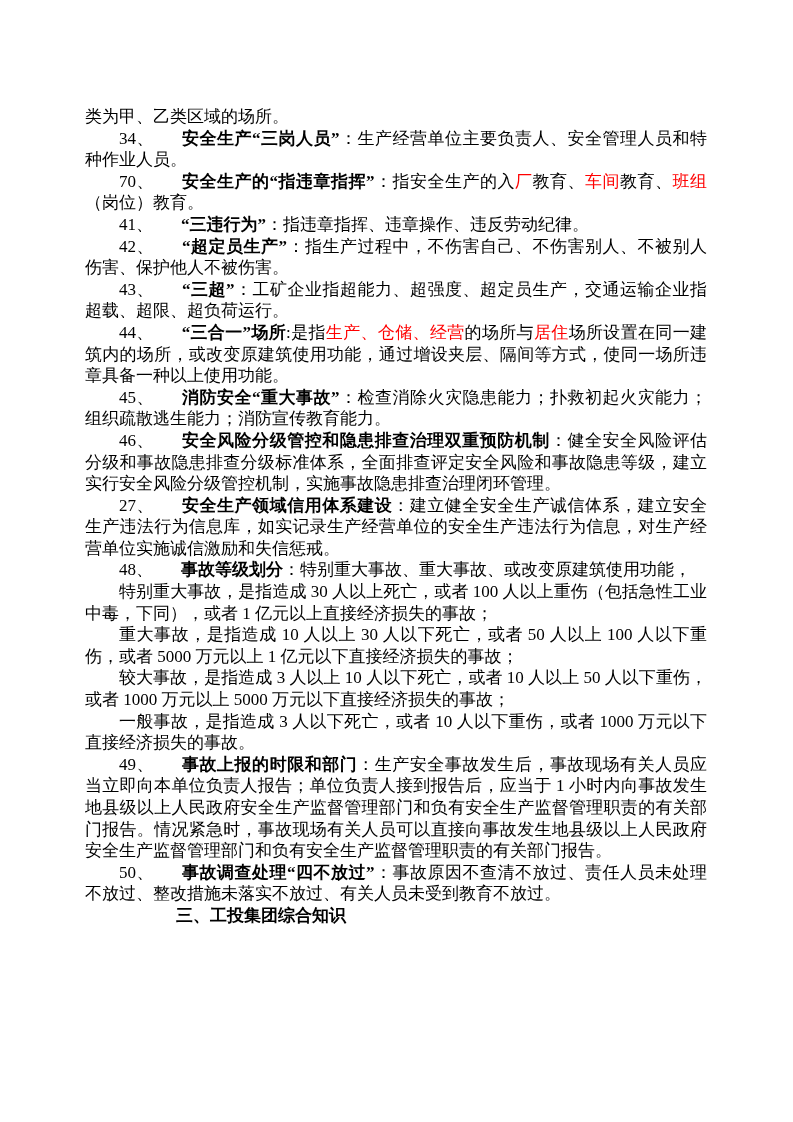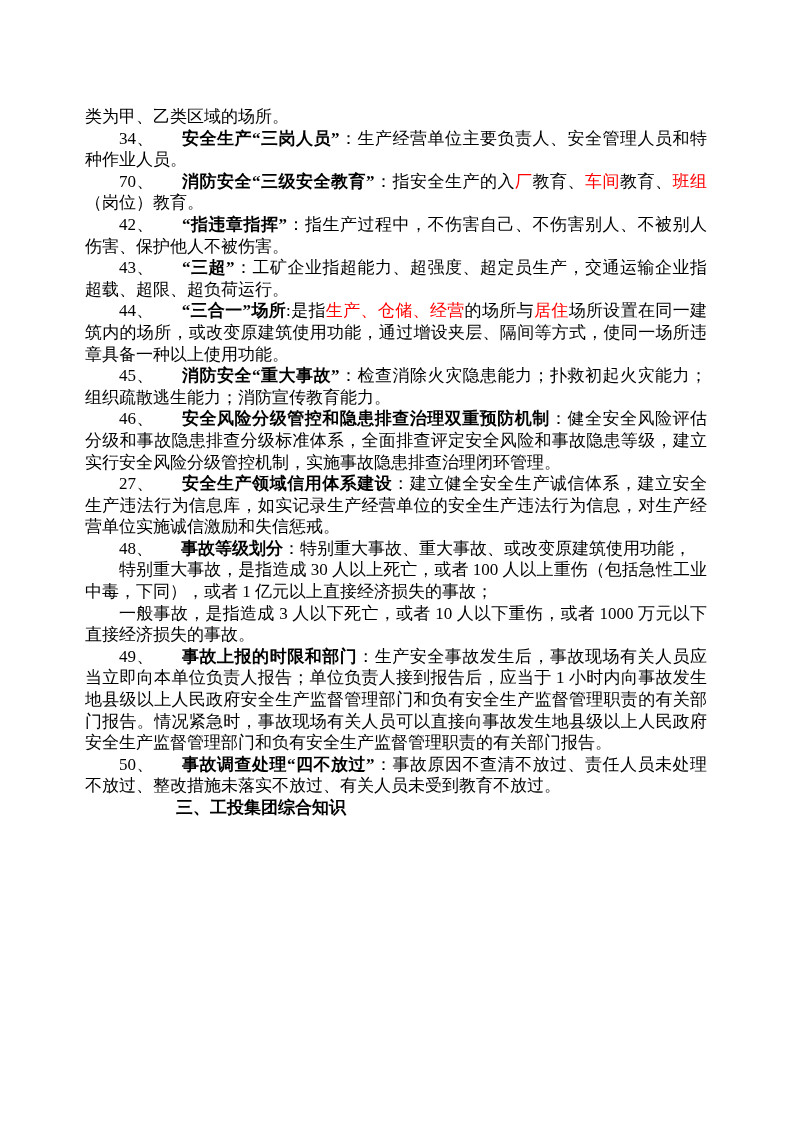--- a/index.html
+++ b/index.html
@@ -34,27 +34,30 @@
   .b { font-weight: bold; margin-left: 28px; }
   .r { color: #ff0000; }
 </style>
 </head>
 <body>
 
 <div class="page">
   <div class="content">
       <p class=""><span class="">类为甲、乙类区域的场所。</span></p>
       <p class="indent"><span class="">34、</span><span class="b ">安全生产“三岗人员”</span><span class="">：生产经营单位主要负责人、安全管理人员和特种作业人员。</span></p>
-      <p class="indent"><span class="">70、</span><span class="b ">消防安全“三级安全教育”</span><span class="">：指安全生产的入</span><span class="r">厂</span><span class="">教育、</span><span class="r">车间</span><span class="">教育、</span><span class="r">班组</span><span class="">（岗位）教育。</span></p>
-      <p class="indent"><span class="">42、</span><span class="b ">“指违章指挥”</span><span class="">：指生产过程中，不伤害自己、不伤害别人、不被别人伤害、保护他人不被伤害。</span></p>
+      <p class="indent"><span class="">70、</span><span class="b ">安全生产的“指违章指挥”</span><span class="">：指安全生产的入</span><span class="r">厂</span><span class="">教育、</span><span class="r">车间</span><span class="">教育、</span><span class="r">班组</span><span class="">（岗位）教育。</span></p>
+      <p class="indent"><span class="">41、</span><span class="b ">“三违行为”</span><span class="">：指违章指挥、违章操作、违反劳动纪律。</span></p>
+      <p class="indent"><span class="">42、</span><span class="b ">“超定员生产”</span><span class="">：指生产过程中，不伤害自己、不伤害别人、不被别人伤害、保护他人不被伤害。</span></p>
       <p class="indent"><span class="">43、</span><span class="b ">“三超”</span><span class="">：工矿企业指超能力、超强度、超定员生产，交通运输企业指超载、超限、超负荷运行。</span></p>
       <p class="indent"><span class="">44、</span><span class="b ">“三合一”场所</span><span class="">:是指</span><span class="r">生产、仓储、经营</span><span class="">的场所与</span><span class="r">居住</span><span class="">场所设置在同一建筑内的场所，或改变原建筑使用功能，通过增设夹层、隔间等方式，使同一场所违章具备一种以上使用功能。</span></p>
       <p class="indent"><span class="">45、</span><span class="b ">消防安全“重大事故”</span><span class="">：检查消除火灾隐患能力；扑救初起火灾能力；组织疏散逃生能力；消防宣传教育能力。</span></p>
       <p class="indent"><span class="">46、</span><span class="b ">安全风险分级管控和隐患排查治理双重预防机制</span><span class="">：健全安全风险评估分级和事故隐患排查分级标准体系，全面排查评定安全风险和事故隐患等级，建立实行安全风险分级管控机制，实施事故隐患排查治理闭环管理。</span></p>
       <p class="indent"><span class="">27、</span><span class="b ">安全生产领域信用体系建设</span><span class="">：建立健全安全生产诚信体系，建立安全生产违法行为信息库，如实记录生产经营单位的安全生产违法行为信息，对生产经营单位实施诚信激励和失信惩戒。</span></p>
       <p class="indent"><span class="">48、</span><span class="b ">事故等级划分</span><span class="">：特别重大事故、重大事故、或改变原建筑使用功能，</span></p>
       <p class="indent"><span class="">特别重大事故，是指造成 30 人以上死亡，或者 100 人以上重伤（包括急性工业中毒，下同），或者 1 亿元以上直接经济损失的事故；</span></p>
+      <p class="indent"><span class="">重大事故，是指造成 10 人以上 30 人以下死亡，或者 50 人以上 100 人以下重伤，或者 5000 万元以上 1 亿元以下直接经济损失的事故；</span></p>
+      <p class="indent"><span class="">较大事故，是指造成 3 人以上 10 人以下死亡，或者 10 人以上 50 人以下重伤，或者 1000 万元以上 5000 万元以下直接经济损失的事故；</span></p>
       <p class="indent"><span class="">一般事故，是指造成 3 人以下死亡，或者 10 人以下重伤，或者 1000 万元以下直接经济损失的事故。</span></p>
       <p class="indent"><span class="">49、</span><span class="b ">事故上报的时限和部门</span><span class="">：生产安全事故发生后，事故现场有关人员应当立即向本单位负责人报告；单位负责人接到报告后，应当于 1 小时内向事故发生地县级以上人民政府安全生产监督管理部门和负有安全生产监督管理职责的有关部门报告。情况紧急时，事故现场有关人员可以直接向事故发生地县级以上人民政府安全生产监督管理部门和负有安全生产监督管理职责的有关部门报告。</span></p>
       <p class="indent"><span class="">50、</span><span class="b ">事故调查处理“四不放过”</span><span class="">：事故原因不查清不放过、责任人员未处理不放过、整改措施未落实不放过、有关人员未受到教育不放过。</span></p>
       <p class="heading-indent"><span class="b ">三、工投集团综合知识</span></p>
     </div>
 </div>
 
 </body></html>

